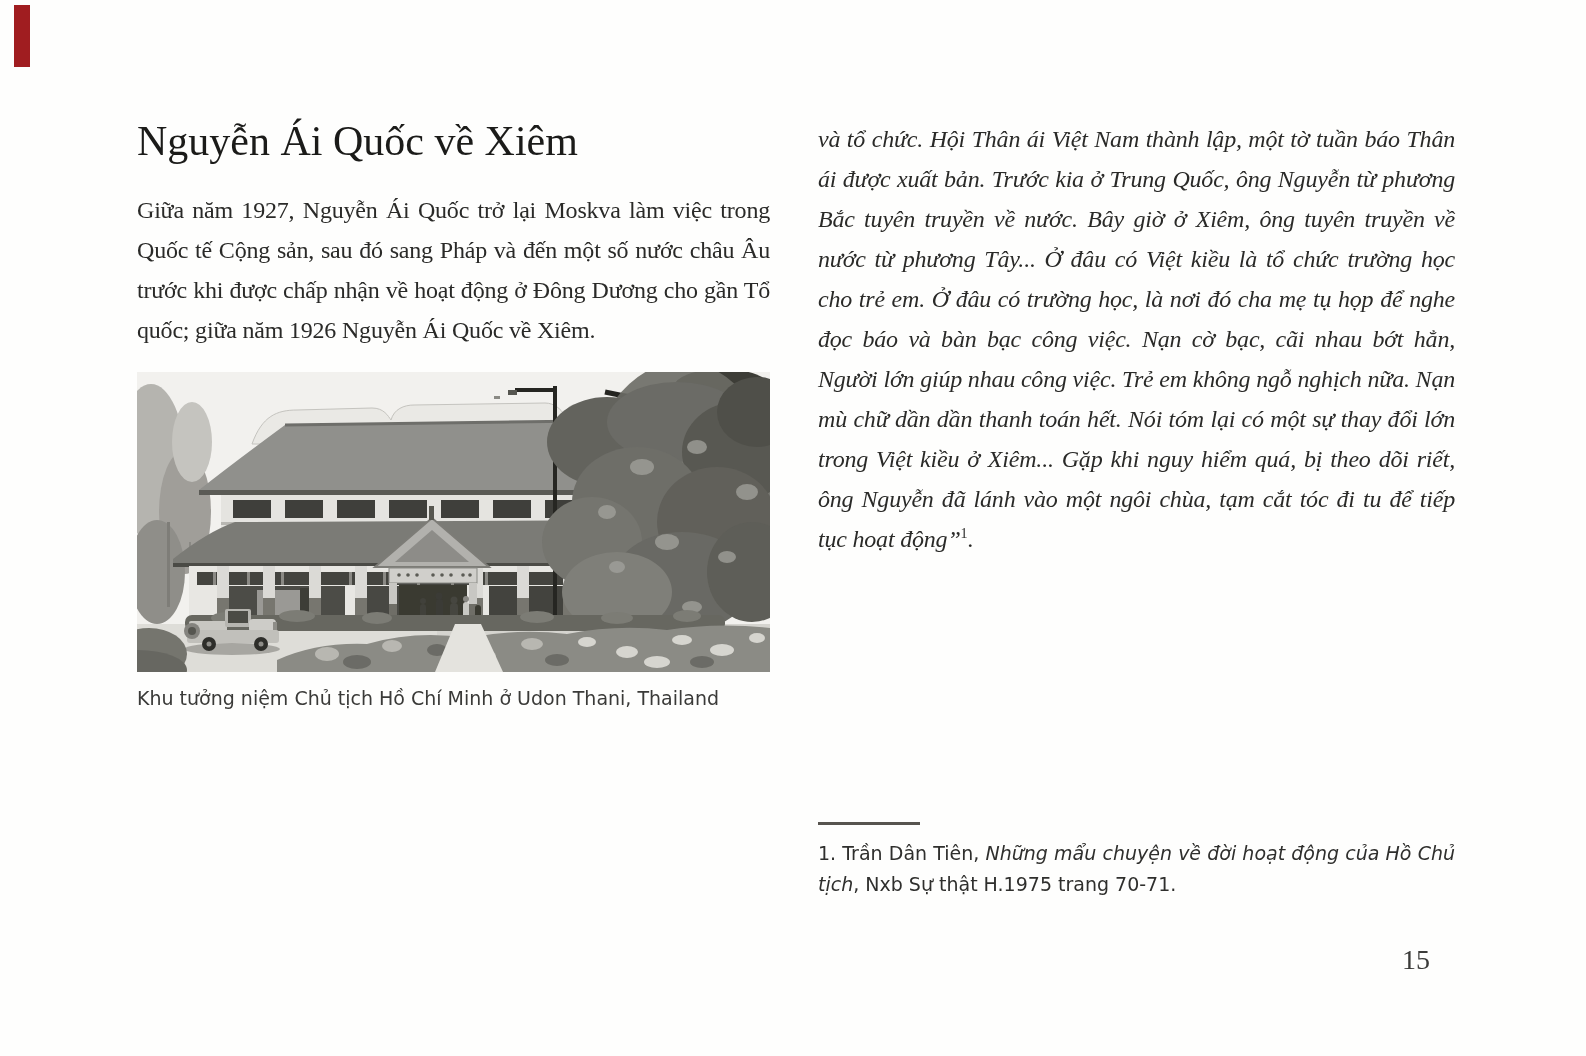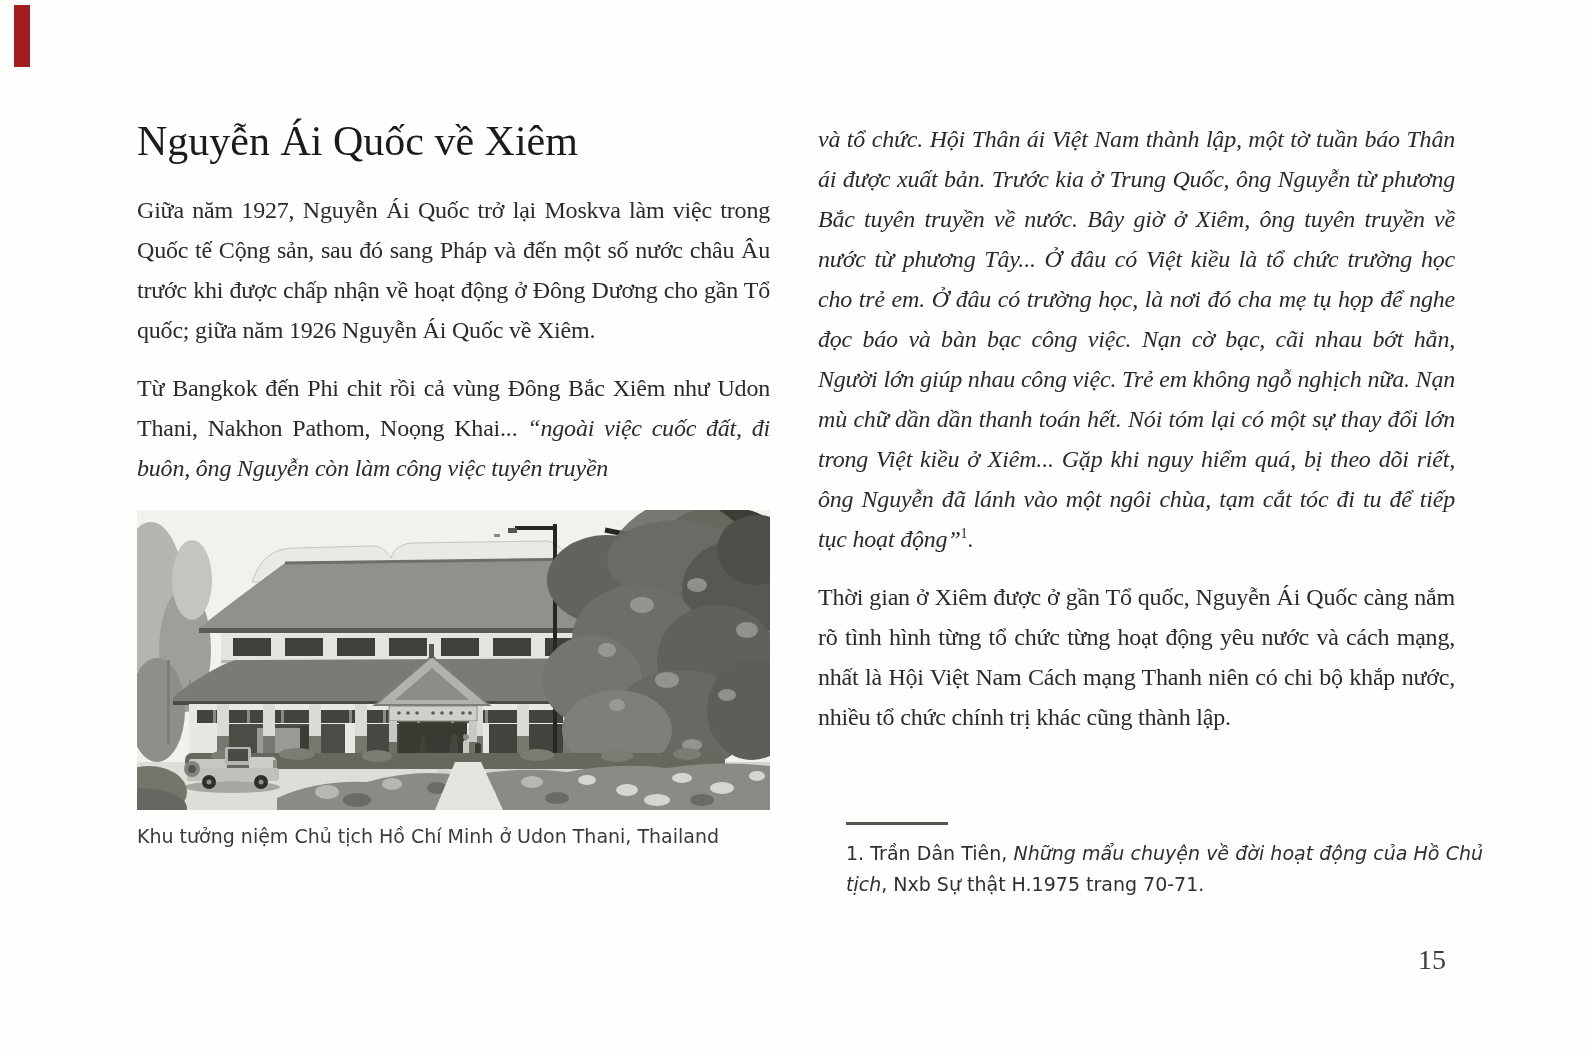--- a/index.html
+++ b/index.html
@@ -31,46 +31,45 @@
   .photo-frame {
     width:633px; height:300px; overflow:hidden; background:#f4f3f0;
     filter:blur(0.35px) contrast(0.98);
   }
   figcaption.caption {
     margin-top:13px;
     font-family:"DejaVu Sans","Liberation Sans",sans-serif;
     font-size:19px; line-height:26px; color:#3a3a38; text-align:left;
   }
 
-  .footnote-block { position:absolute; left:846px; top:822px; width:637px; }
+  .footnote-block { position:absolute; left:818px; top:822px; width:637px; }
   .footnote-rule { width:102px; border-top:3px solid #57544f; margin:0 0 13px 0; }
   p.footnote {
     margin:0; font-family:"DejaVu Sans","Liberation Sans",sans-serif;
     font-size:19px; line-height:31px; color:#2f2f2d; text-align:justify;
   }
   .fn-it { font-style:italic; }
 
   .page-number {
     position:absolute; left:1402px; top:944px; width:60px;
-    font-size:28px; color:#3b3b39; text-align:center;
+    font-size:28px; color:#3b3b39; 
   }
 </style>
 </head>
 <body>
 
 <div class="page">
 
   <div class="accent-bar"></div>
 
   <section class="col-left">
     <h1 class="title">Nguyễn Ái Quốc về Xiêm</h1>
 
     <p class="body"><span>Giữa năm 1927, Nguyễn Ái Quốc trở lại Moskva làm việc trong Quốc tế Cộng sản, sau đó sang Pháp và đến một số nước châu Âu trước khi được chấp nhận về hoạt động ở Đông Dương cho gần Tổ quốc; giữa năm 1926 Nguyễn Ái Quốc về Xiêm.</span></p>
 
-    <p class="body"><span>Từ Bangkok đến Phi chit rồi cả vùng Đông Bắc Xiêm như Udon Thani, Nakhon Pathom, Noọng Khai... </span><span class="it">“ngoài việc cuốc đất, đi buôn, ông Nguyễn còn làm công việc tuyên truyền</span></p>
 
     <figure class="photo-figure">
       <div class="photo-frame">
         <svg viewBox="0 0 633 300" width="633" height="300">
           <rect width="633" height="300" fill="#f4f3f0"></rect>
 
           <g>
             <ellipse cx="14" cy="90" rx="34" ry="78" fill="#b6b5b0"></ellipse>
             <ellipse cx="48" cy="140" rx="26" ry="62" fill="#a19f9a"></ellipse>
             <ellipse cx="20" cy="200" rx="28" ry="52" fill="#8f8e89"></ellipse>
@@ -270,21 +269,20 @@
           <ellipse cx="0" cy="298" rx="50" ry="20" fill="#676760"></ellipse>
         </svg>
       </div>
       <figcaption class="caption">Khu tưởng niệm Chủ tịch Hồ Chí Minh ở Udon Thani, Thailand</figcaption>
     </figure>
   </section>
 
   <section class="col-right">
     <p class="body"><span class="it">và tổ chức. Hội Thân ái Việt Nam thành lập, một tờ tuần báo Thân ái được xuất bản. Trước kia ở Trung Quốc, ông Nguyễn từ phương Bắc tuyên truyền về nước. Bây giờ ở Xiêm, ông tuyên truyền về nước từ phương Tây... Ở đâu có Việt kiều là tổ chức trường học cho trẻ em. Ở đâu có trường học, là nơi đó cha mẹ tụ họp để nghe đọc báo và bàn bạc công việc. Nạn cờ bạc, cãi nhau bớt hẳn, Người lớn giúp nhau công việc. Trẻ em không ngỗ nghịch nữa. Nạn mù chữ dần dần thanh toán hết. Nói tóm lại có một sự thay đổi lớn trong Việt kiều ở Xiêm... Gặp khi nguy hiểm quá, bị theo dõi riết, ông Nguyễn đã lánh vào một ngôi chùa, tạm cắt tóc đi tu để tiếp tục hoạt động”</span><sup class="fn-mark">1</sup><span>.</span></p>
 
-    <p class="body">Thời gian ở Xiêm được ở gần Tổ quốc, Nguyễn Ái Quốc càng nắm rõ tình hình từng tổ chức từng hoạt động yêu nước và cách mạng, nhất là Hội Việt Nam Cách mạng Thanh niên có chi bộ khắp nước, nhiều tổ chức chính trị khác cũng thành lập.</p>
   </section>
 
   <div class="footnote-block">
     <div class="footnote-rule"></div>
     <p class="footnote"><span>1. Trần Dân Tiên, </span><span class="fn-it">Những mẩu chuyện về đời hoạt động của Hồ Chủ tịch</span><span>, Nxb Sự thật H.1975 trang 70-71.</span></p>
   </div>
 
   <div class="page-number">15</div>
 
 </div>

